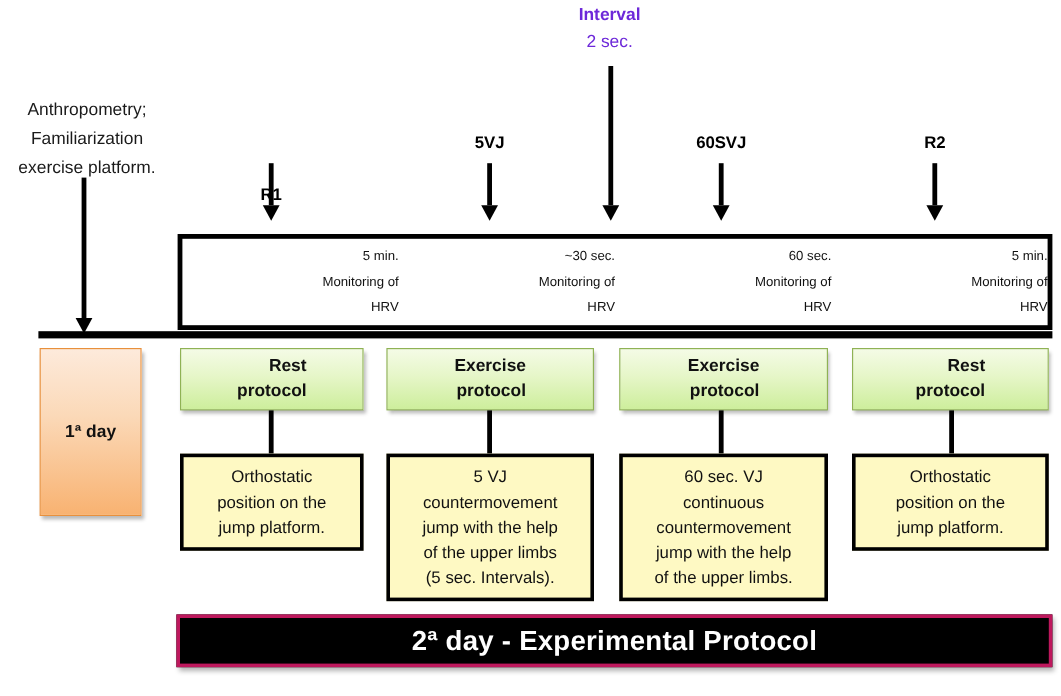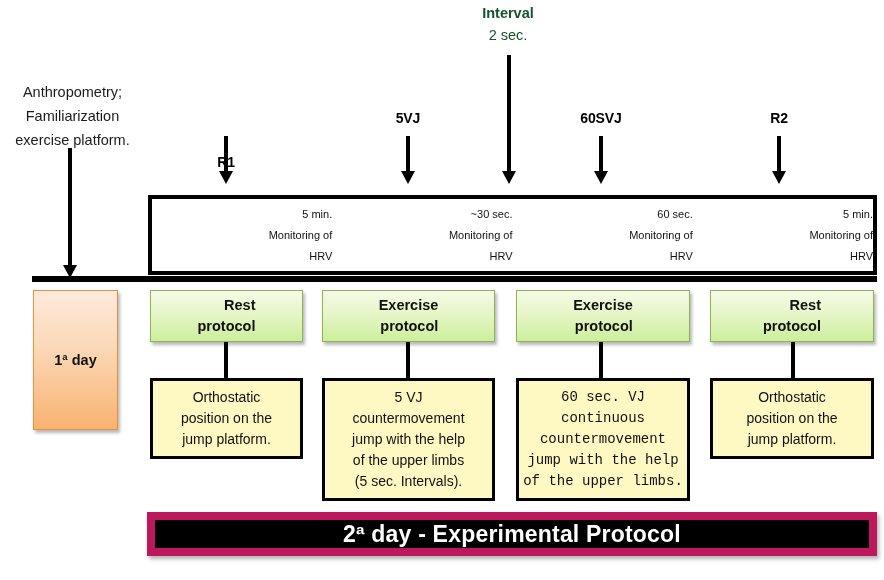--- a/index.html
+++ b/index.html
@@ -33,21 +33,21 @@
     font-size: 14px;
     font-weight: bold;
     text-align: center;
     color: #000000;
     letter-spacing: -0.1px;
   }
   .interval-label {
     text-align: center;
     font-size: 14.5px;
     line-height: 22px;
-    color: #14532d;
+    color: #6d28d9;
   }
   .interval-label .l1 { font-weight: bold; display:block; }
   .interval-label .l2 { font-weight: normal; display:block; }
 
   
   .arrow {
     position: absolute;
     width: 0;
   }
   .arrow .shaft {
@@ -152,21 +152,21 @@
   .footer-bar {
     background: #000000;
     color: #ffffff;
     display: flex;
     align-items: center;
     justify-content: center;
     font-size: 23px;
     font-weight: bold;
     letter-spacing: 0.2px;
     box-shadow: 2px 3px 4px rgba(0,0,0,0.3);
-    border: 8px solid #be185d;
+    border: 3px solid #be185d;
     box-sizing: border-box;
   }
 </style>
 </head>
 <body>
 
 <div id="stage">
 
   <div class="abs anthro">Anthropometry;
 Familiarization
@@ -251,21 +251,21 @@
   <div class="abs connector" style="left:408px; top:342px; height:36px;"></div>
   <div class="abs desc-box" style="left:322px; top:378px; width:173px; height:123px;">5 VJ
 countermovement
 jump with the help
 of the upper limbs
 (5 sec. Intervals).</div>
 
   <div class="abs green-box" style="left:516px; top:290px; width:174px; height:52px;">Exercise
 protocol</div>
   <div class="abs connector" style="left:601px; top:342px; height:36px;"></div>
-  <div class="abs desc-box" style="left:516px; top:378px; width:174px; height:123px;font-family:Liberation Mono, monospace;">60 sec. VJ
+  <div class="abs desc-box" style="left:516px; top:378px; width:174px; height:123px;">60 sec. VJ
 continuous
 countermovement
 jump with the help
 of the upper limbs.</div>
 
   <div class="abs green-box" style="left:710px; top:290px; width:164px; height:52px;">Rest
 protocol</div>
   <div class="abs connector" style="left:793px; top:342px; height:36px;"></div>
   <div class="abs desc-box" style="left:710px; top:378px; width:164px; height:81px;">Orthostatic
 position on the

